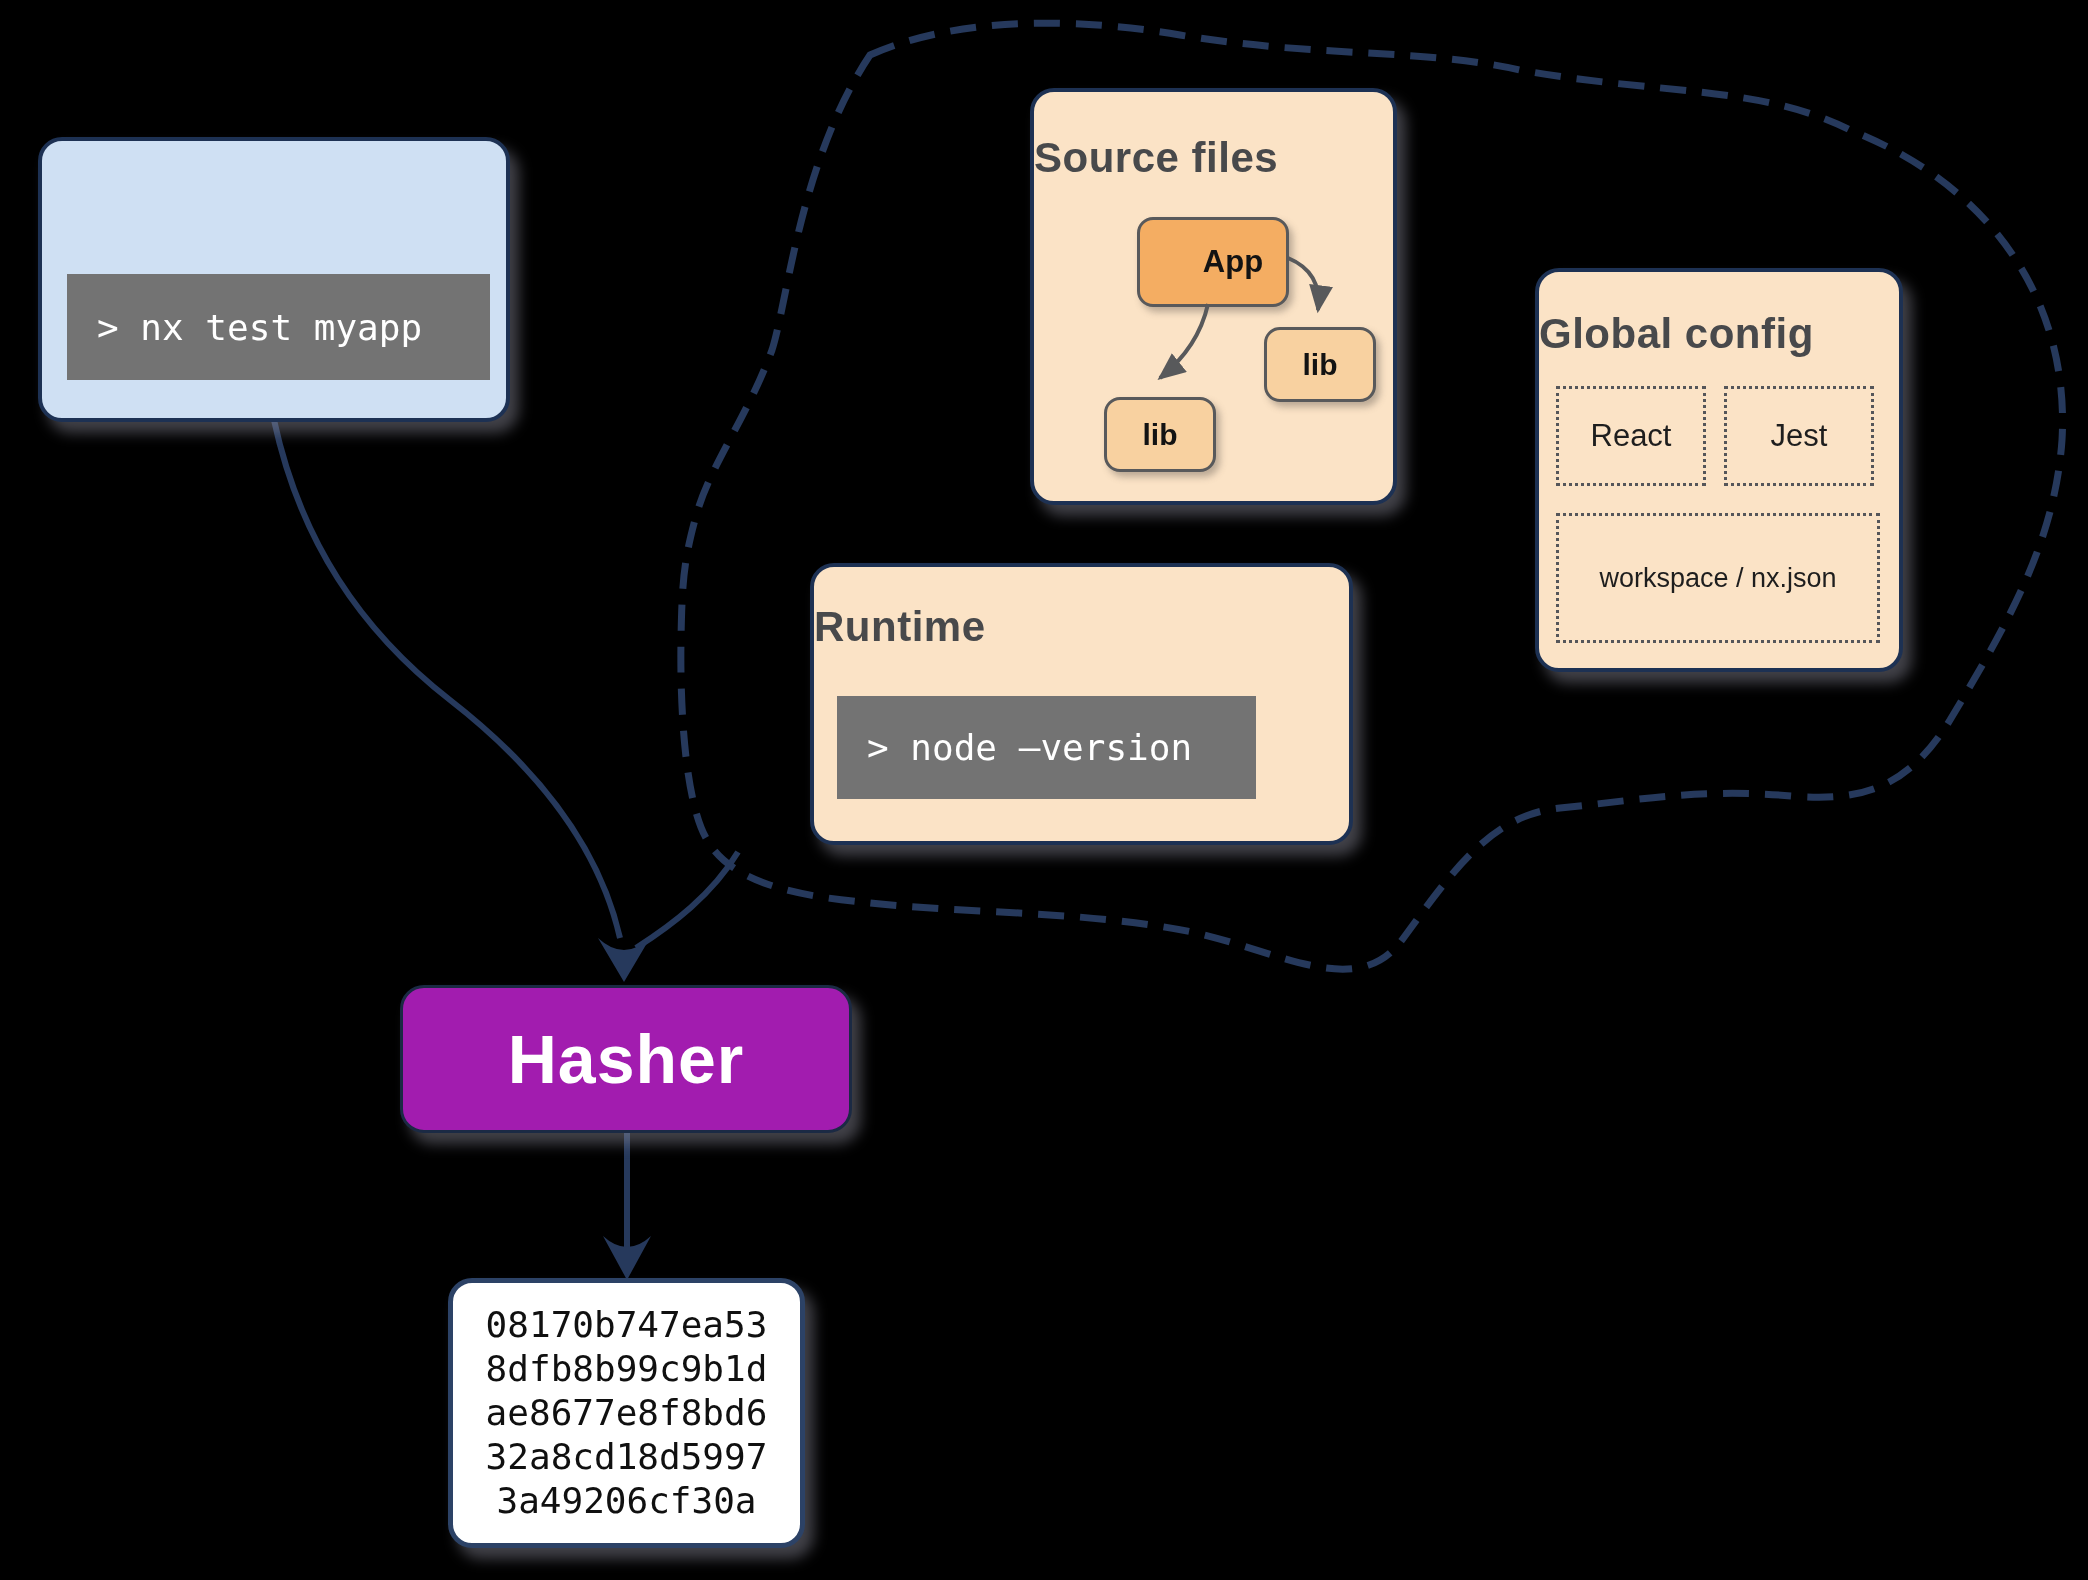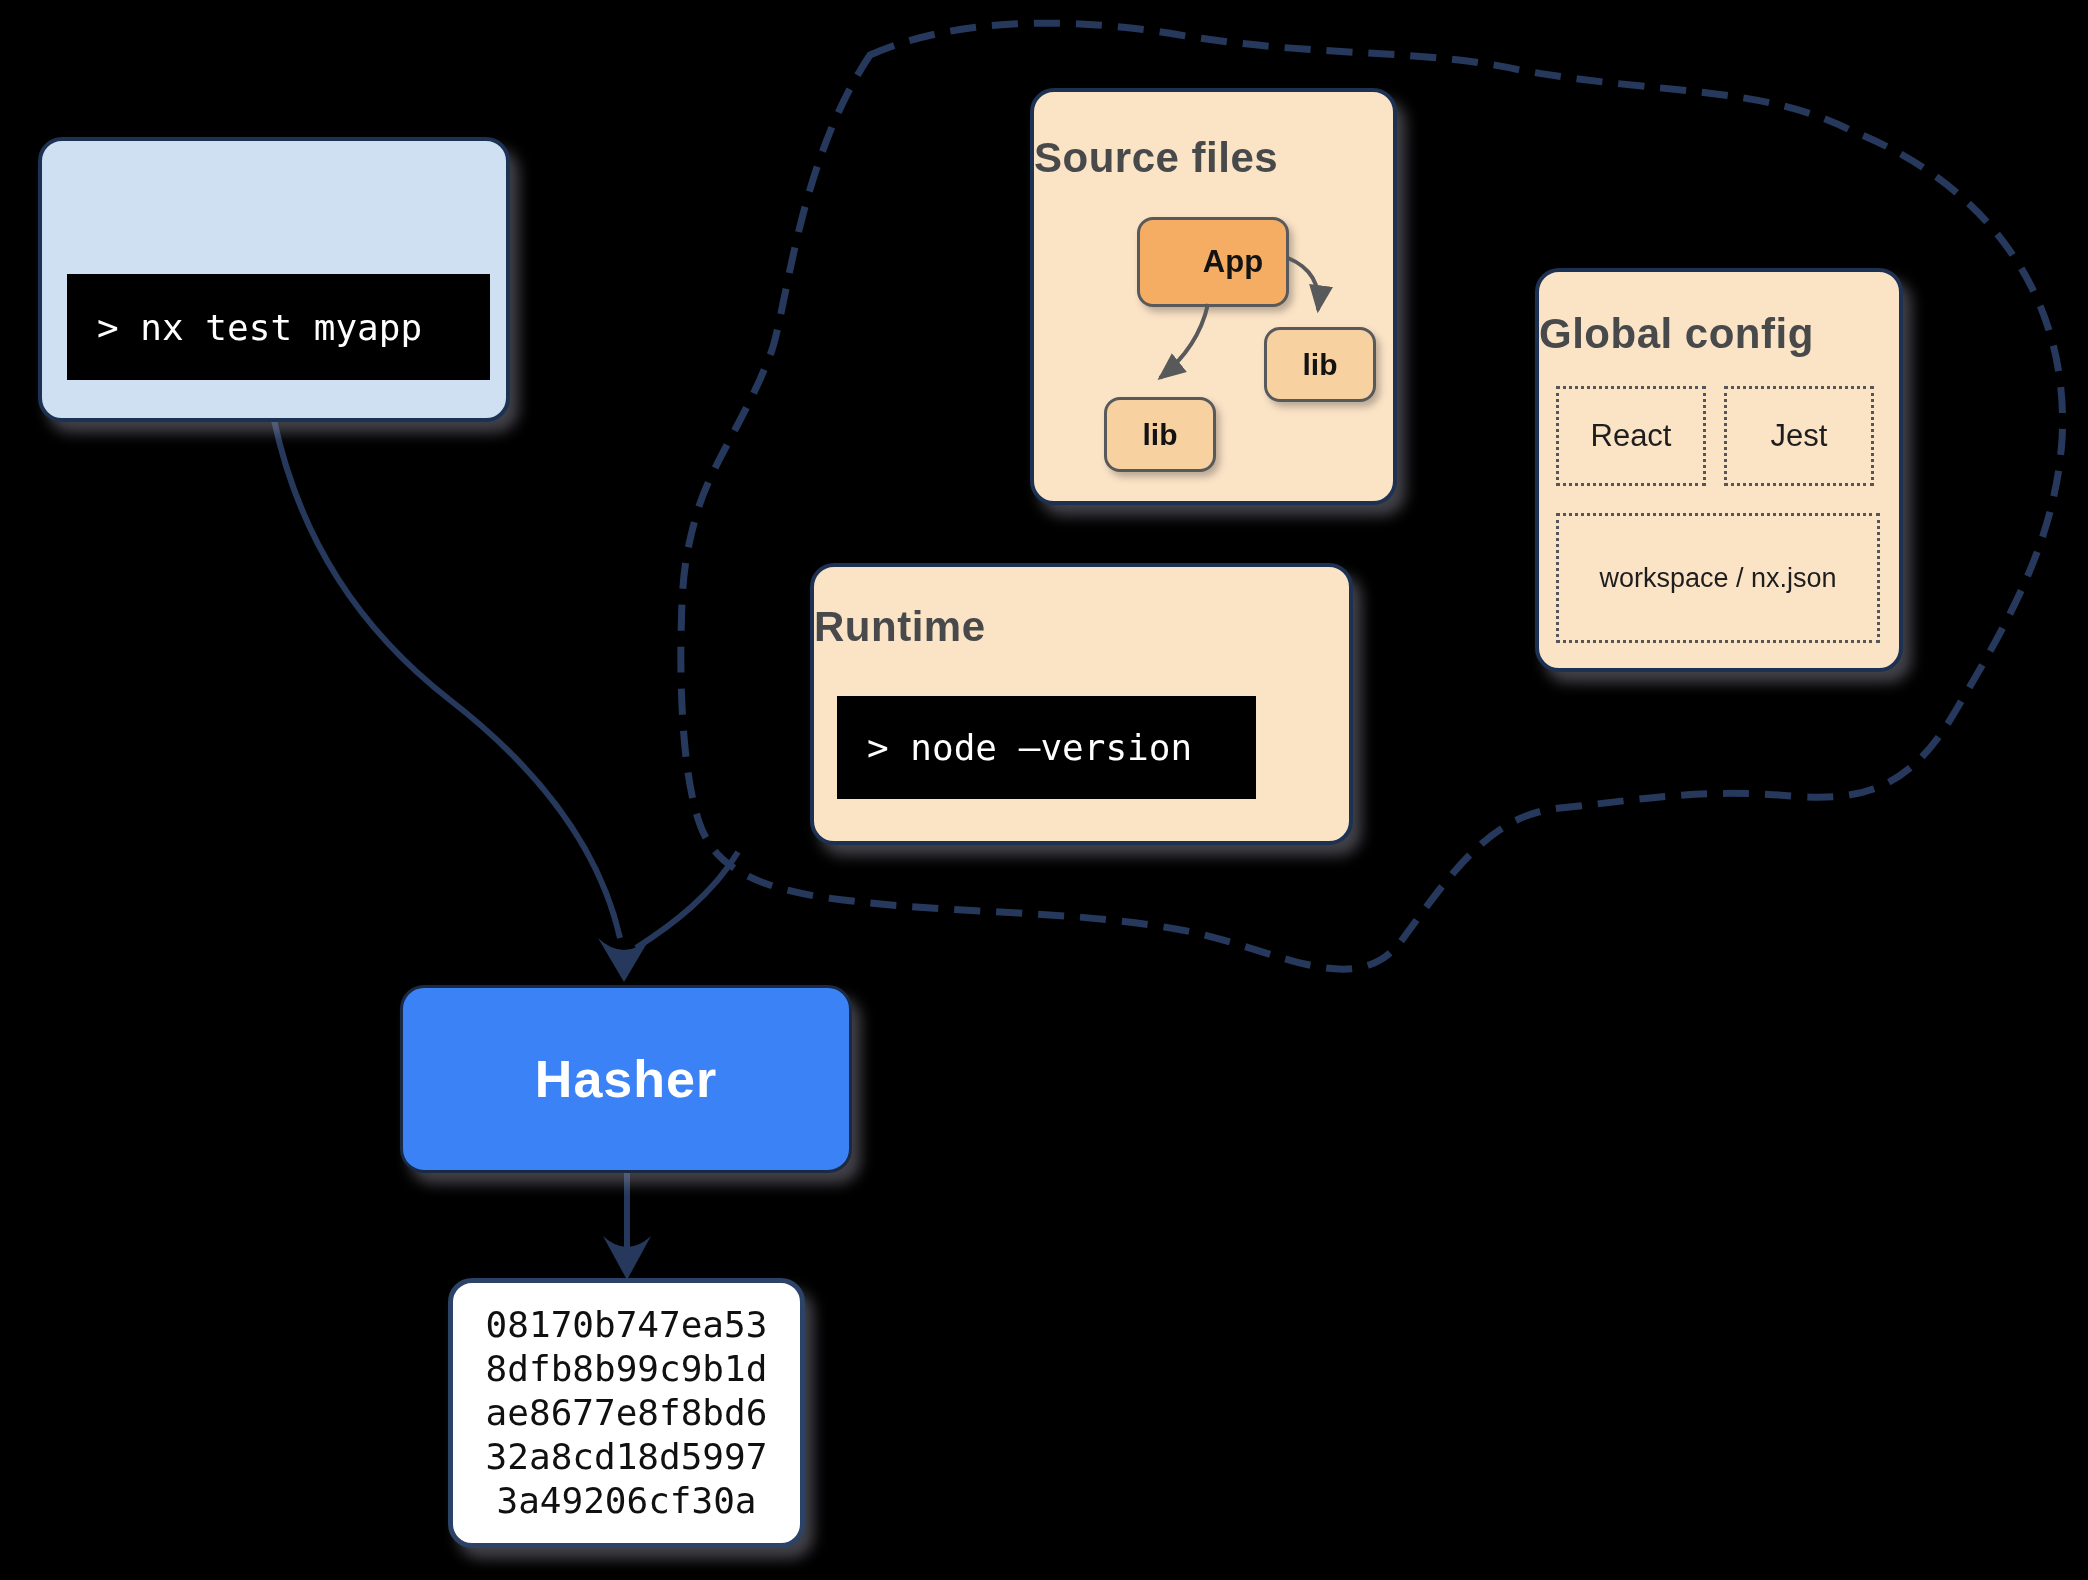--- a/index.html
+++ b/index.html
@@ -35,21 +35,21 @@
     left: 0;
     width: 100%;
     font-weight: 700;
     font-size: 42px;
     color: #48494b;
     letter-spacing: 0.5px;
   }
   .terminal {
     position: absolute;
     box-sizing: border-box;
-    background: #000000;
+    background: #737373;
     color: #ffffff;
     font-family: "DejaVu Sans Mono", monospace;
     font-size: 36px;
     display: flex;
     align-items: center;
     padding-left: 30px;
     white-space: pre;
   }
   
   .op-box { left: 38px; top: 137px; width: 472px; height: 285px; background: #cfe0f3; }
@@ -88,29 +88,29 @@
   }
   .cell-react { left: 17px; top: 114px; width: 150px; height: 100px; }
   .cell-jest { left: 185px; top: 114px; width: 150px; height: 100px; }
   .cell-workspace { left: 17px; top: 241px; width: 324px; height: 130px; font-size: 27px; }
   
   .runtime-box { left: 810px; top: 563px; width: 543px; height: 282px; background: #fbe3c6; }
   .runtime-box .panel-title { top: 36px; }
   .runtime-box .terminal { left: 23px; top: 129px; width: 419px; height: 103px; }
   
   .hasher-box {
-    left: 400px; top: 985px; width: 452px; height: 188px;
-    background: #3b82f6;
+    left: 400px; top: 985px; width: 452px; height: 148px;
+    background: #a21caf;
     border: 3px solid #1b2a44;
     display: flex;
     align-items: center;
     justify-content: center;
     color: #ffffff;
     font-weight: 700;
-    font-size: 52px;
+    font-size: 68px;
     letter-spacing: 1px;
   }
   
   .hash-box {
     left: 448px; top: 1278px; width: 357px; height: 270px;
     background: #ffffff;
     border: 5px solid #2c4266;
     display: flex;
     flex-direction: column;
     align-items: center;

